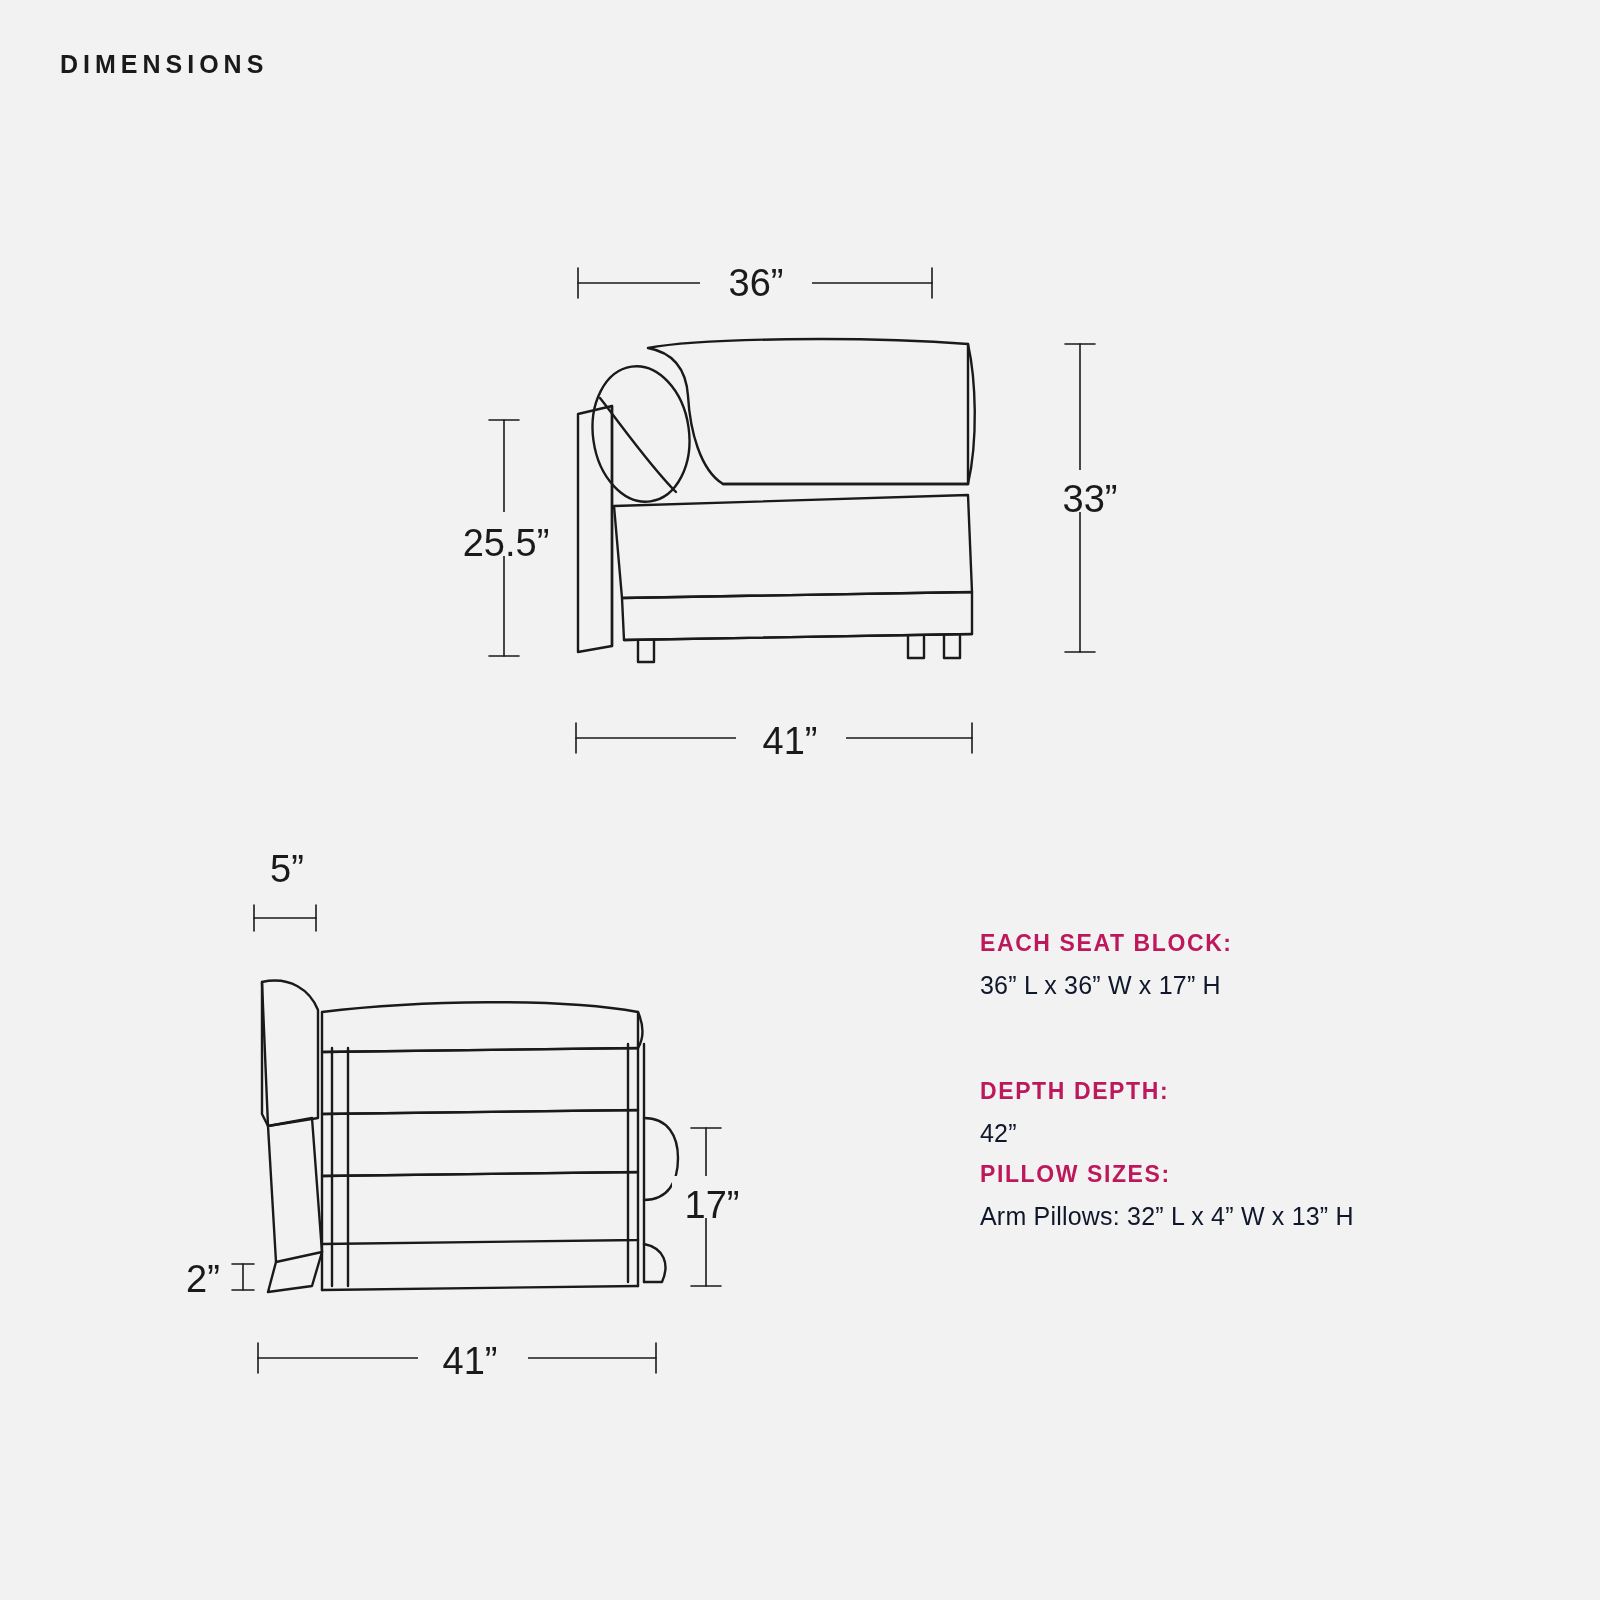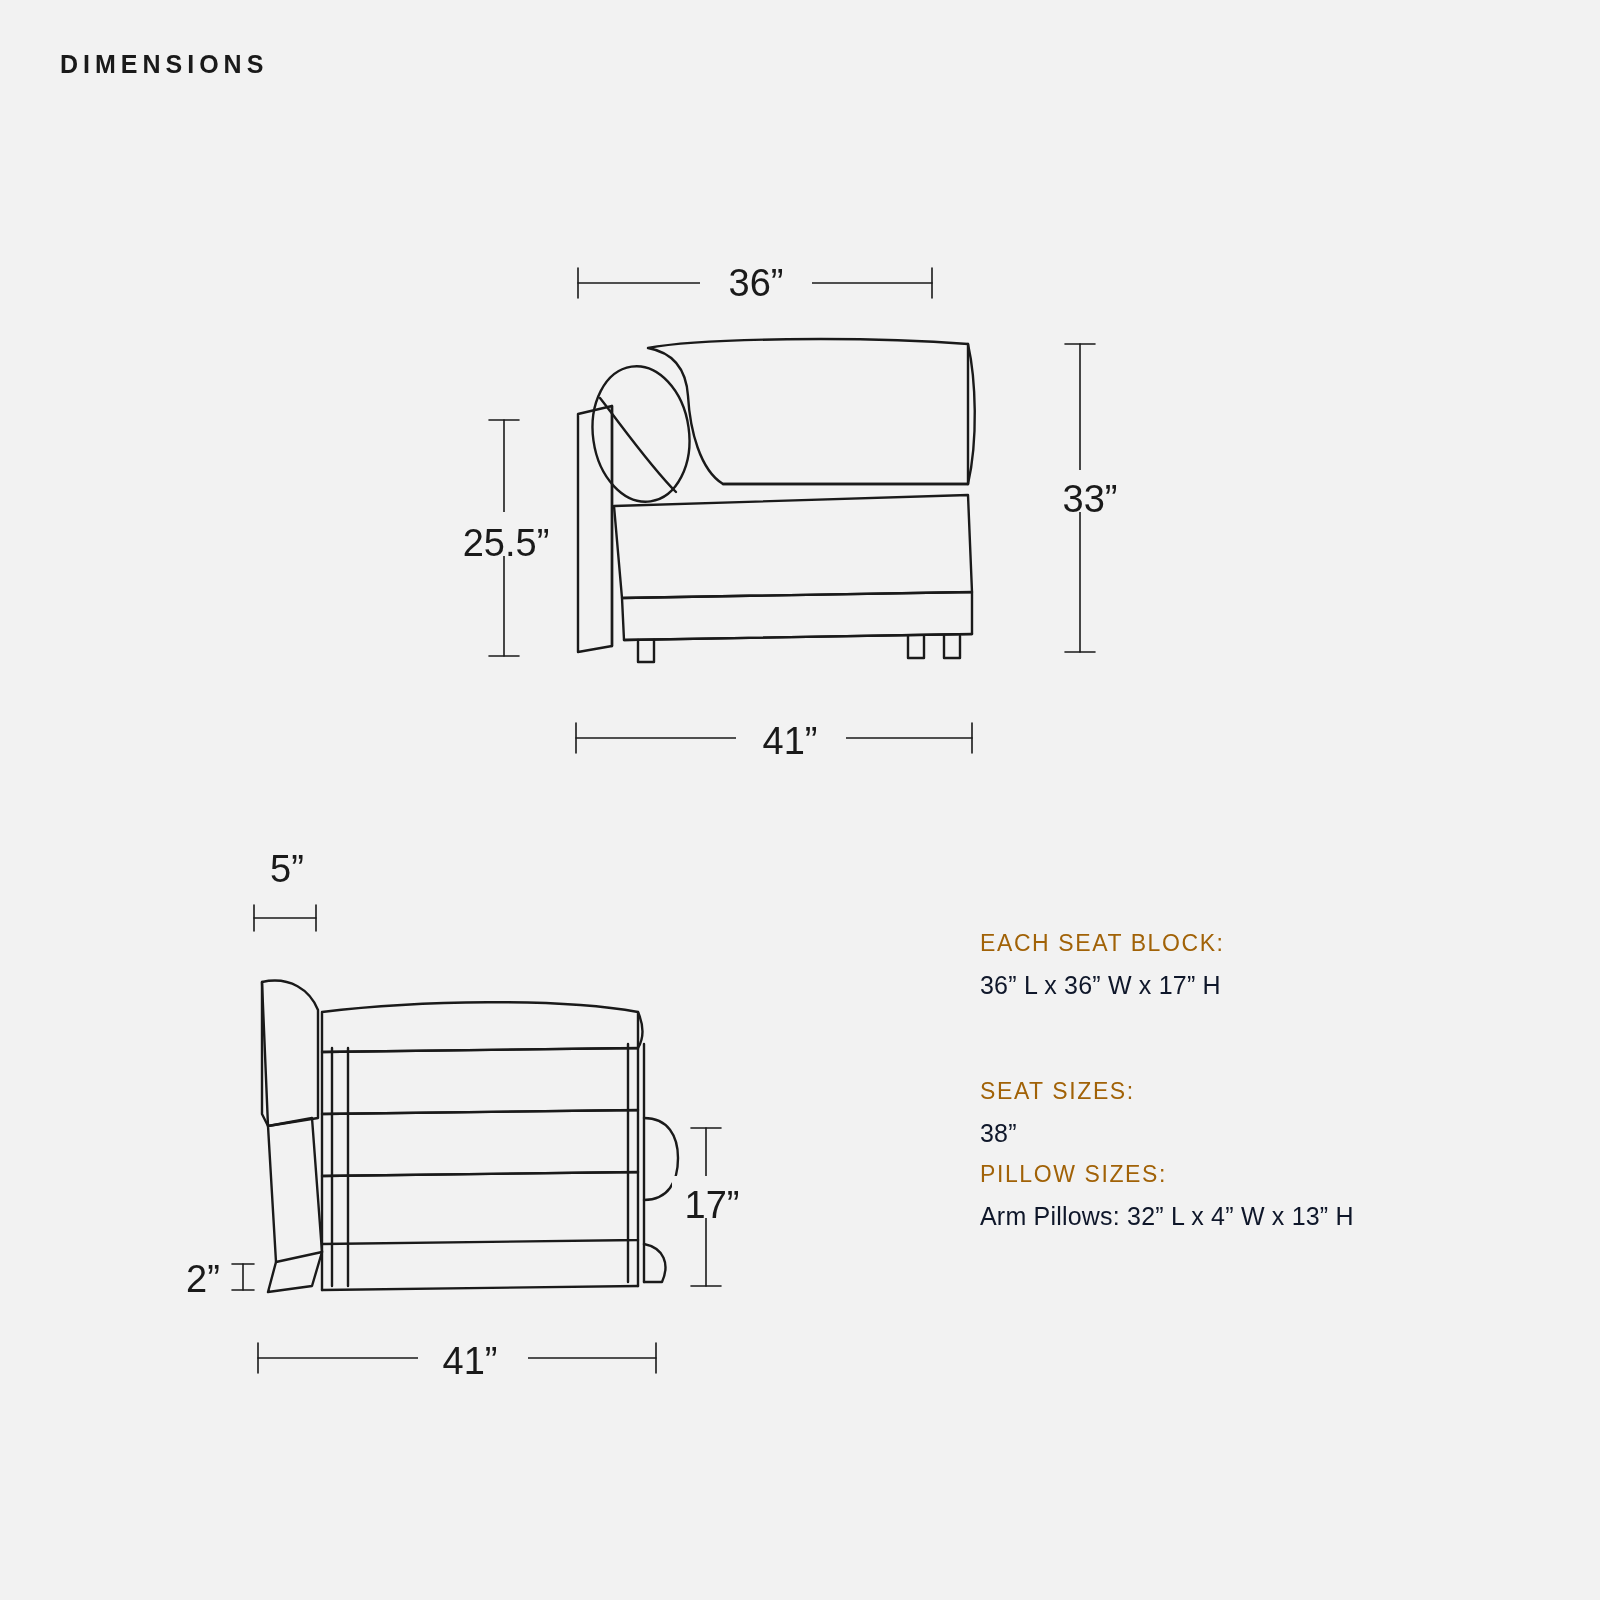--- a/index.html
+++ b/index.html
@@ -35,23 +35,23 @@
     top: 0;
     width: 1600px;
     height: 1600px;
   }
   .spec-block {
     position: absolute;
     left: 980px;
   }
   .spec-head {
     font-size: 23px;
-    font-weight: normal;
+    font-weight: bold;
     letter-spacing: 1.6px;
-    color: #a16207;
+    color: #be185d;
     margin-bottom: 14px;
   }
   .spec-line {
     font-size: 25px;
     color: #0f172a;
     margin-bottom: 12px;
     letter-spacing: 0.2px;
   }
   #spec-seat-block { top: 930px; }
   #spec-seat-depth { top: 1078px; }
@@ -175,22 +175,22 @@
       <text id="lbl-41b" x="470" y="1374" font-size="38">41”</text>
     </g>
   </svg>
 
   <div class="spec-block" id="spec-seat-block">
     <div class="spec-head">EACH SEAT BLOCK:</div>
     <div class="spec-line">36” L x 36” W x 17” H</div>
   </div>
 
   <div class="spec-block" id="spec-seat-depth">
-    <div class="spec-head">SEAT SIZES:</div>
-    <div class="spec-line">38”</div>
+    <div class="spec-head">DEPTH DEPTH:</div>
+    <div class="spec-line">42”</div>
   </div>
 
   <div class="spec-block" id="spec-pillow-sizes">
     <div class="spec-head">PILLOW SIZES:</div>
     <div class="spec-line">Arm Pillows: 32” L x 4” W x 13” H</div>
   </div>
 
 </div>
 
 </body></html>

